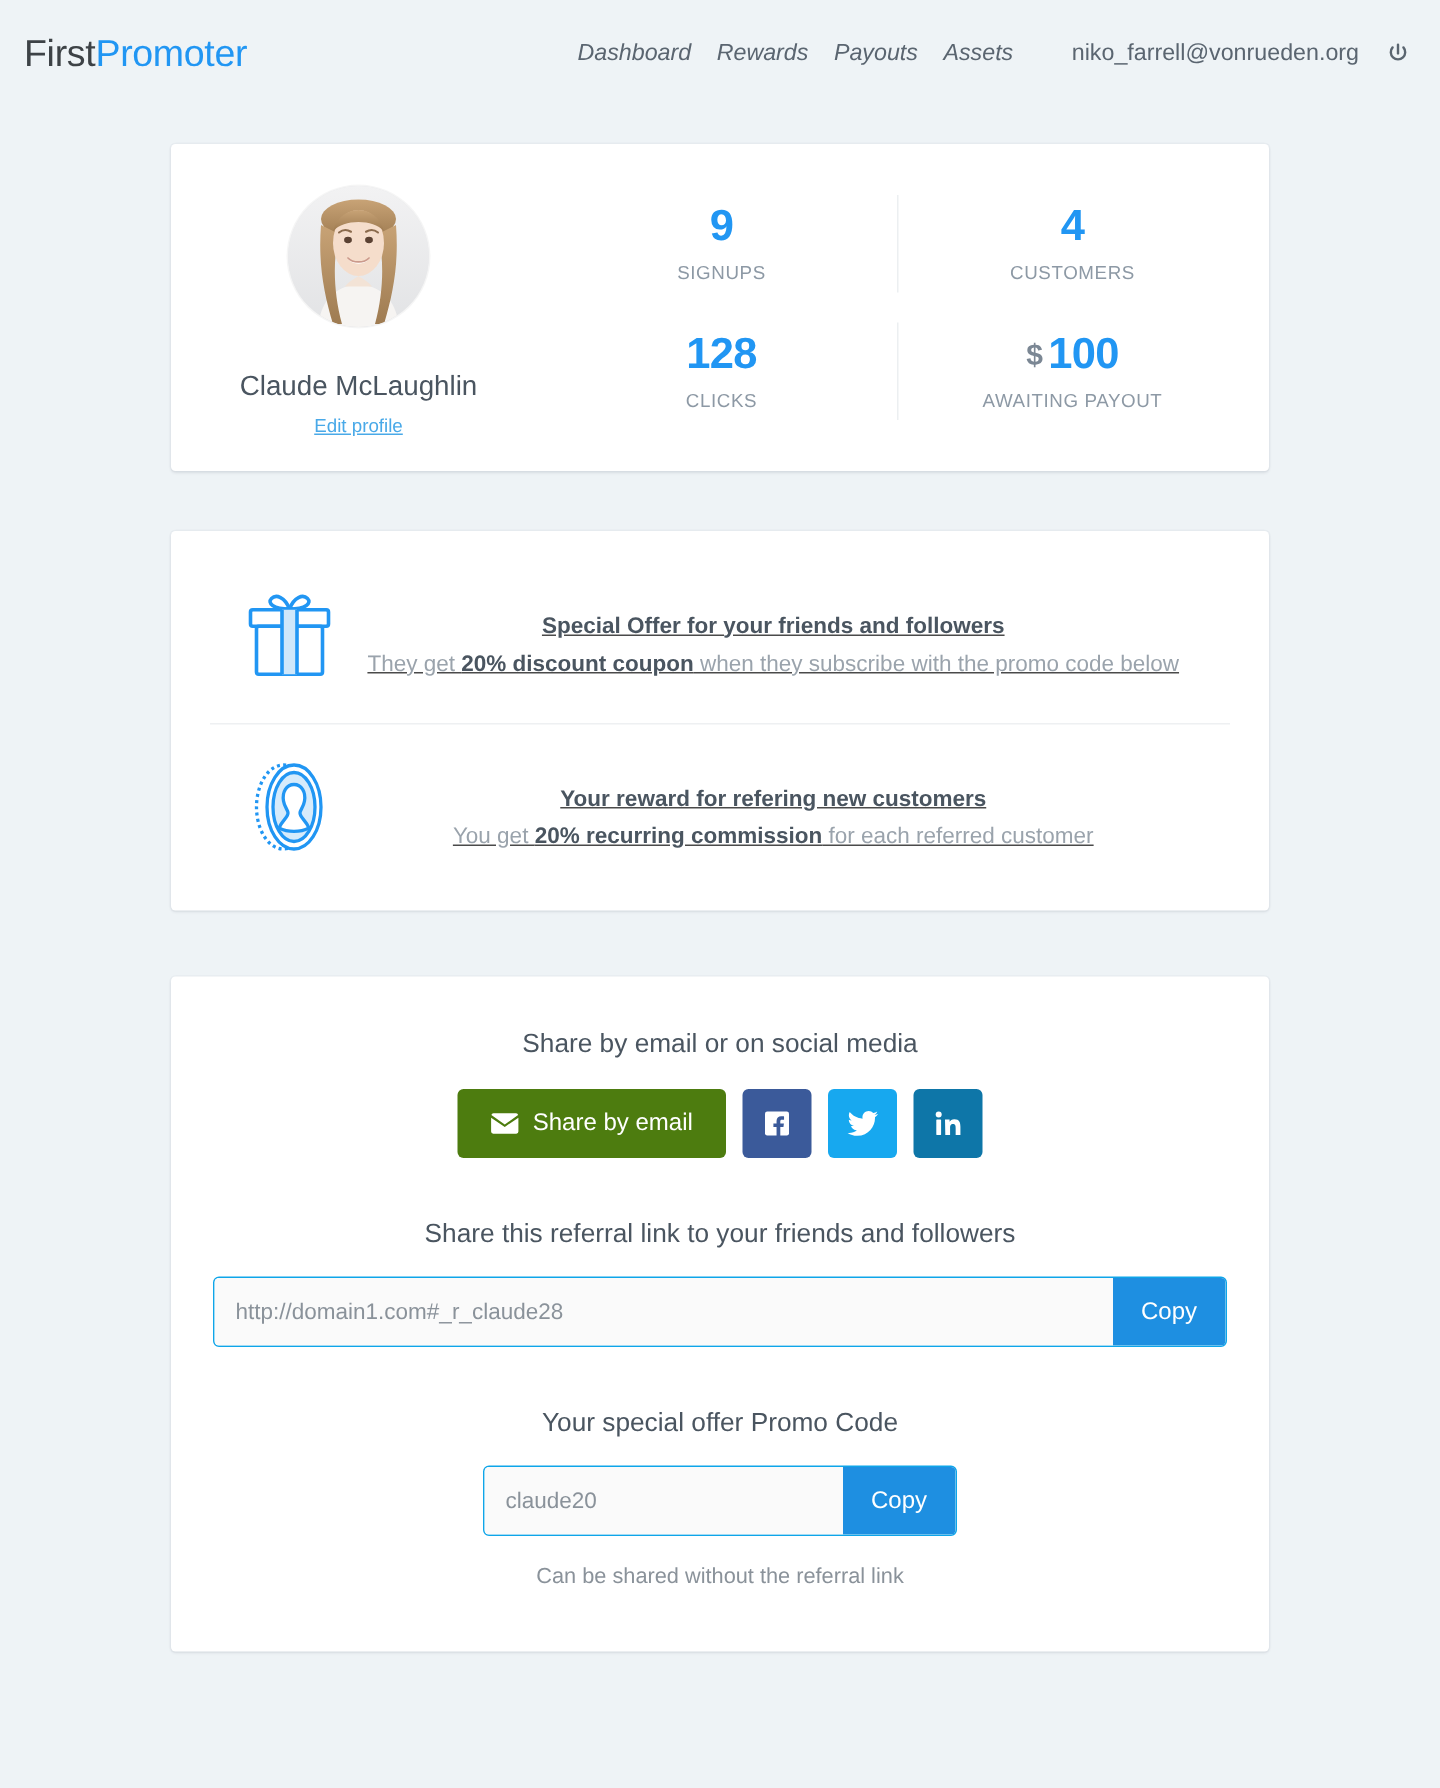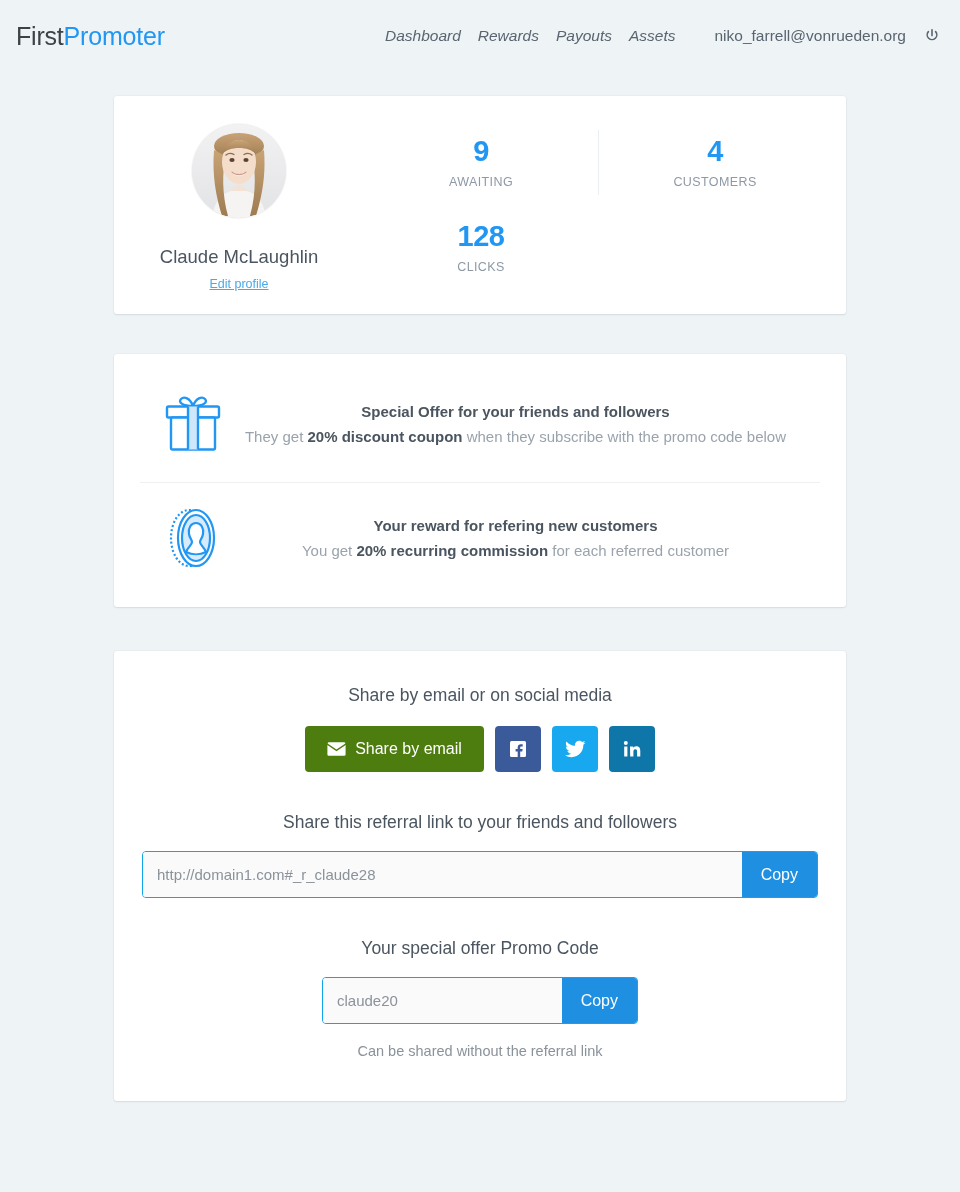--- a/index.html
+++ b/index.html
@@ -140,22 +140,23 @@
     margin-top: 9px;
     font-size: 12.5px;
     color: #8d99a5;
     letter-spacing: 0.4px;
   }
 
   
   #offer-card { margin-top: 40px; padding: 26px 0 24px; }
   .offer-row {
     display: flex;
-    align-items: center;
+    align-items: flex-end;
     padding: 14px 30px 14px 31px;
+    text-decoration: underline;
   }
   .offer-icon {
     width: 96px;
     flex-shrink: 0;
     display: flex;
     justify-content: center;
     align-items: center;
   }
   .offer-text {
     flex: 1;
@@ -326,29 +327,33 @@
         </g>
       </svg>
     </div>
     <div class="profile-name">Claude McLaughlin</div>
     <a class="edit-profile">Edit profile</a>
   </div>
 
   <div class="stats-grid">
     <div class="stat">
       <div class="stat-value">9</div>
-      <div class="stat-label">AWAITING</div>
+      <div class="stat-label">SIGNUPS</div>
     </div>
     <div class="stat divided">
       <div class="stat-value">4</div>
       <div class="stat-label">CUSTOMERS</div>
     </div>
     <div class="stat">
       <div class="stat-value">128</div>
       <div class="stat-label">CLICKS</div>
+    </div>
+    <div class="stat divided">
+      <div class="stat-value"><span class="currency">$</span><span>100</span></div>
+      <div class="stat-label">AWAITING PAYOUT</div>
     </div>
   </div>
 </div>
 
 <div class="card" id="offer-card">
   <div class="offer-row">
     <div class="offer-icon">
       <svg width="62" height="60" viewBox="0 0 62 60" fill="none" stroke="#2196f3" stroke-width="2.4">
         <path d="M31 12 C28 4 22 2 19 5 C16 8 20 12 31 12 Z" fill="#ffffff"></path>
         <path d="M31 12 C34 4 40 2 43 5 C46 8 42 12 31 12 Z" fill="#ffffff"></path>

